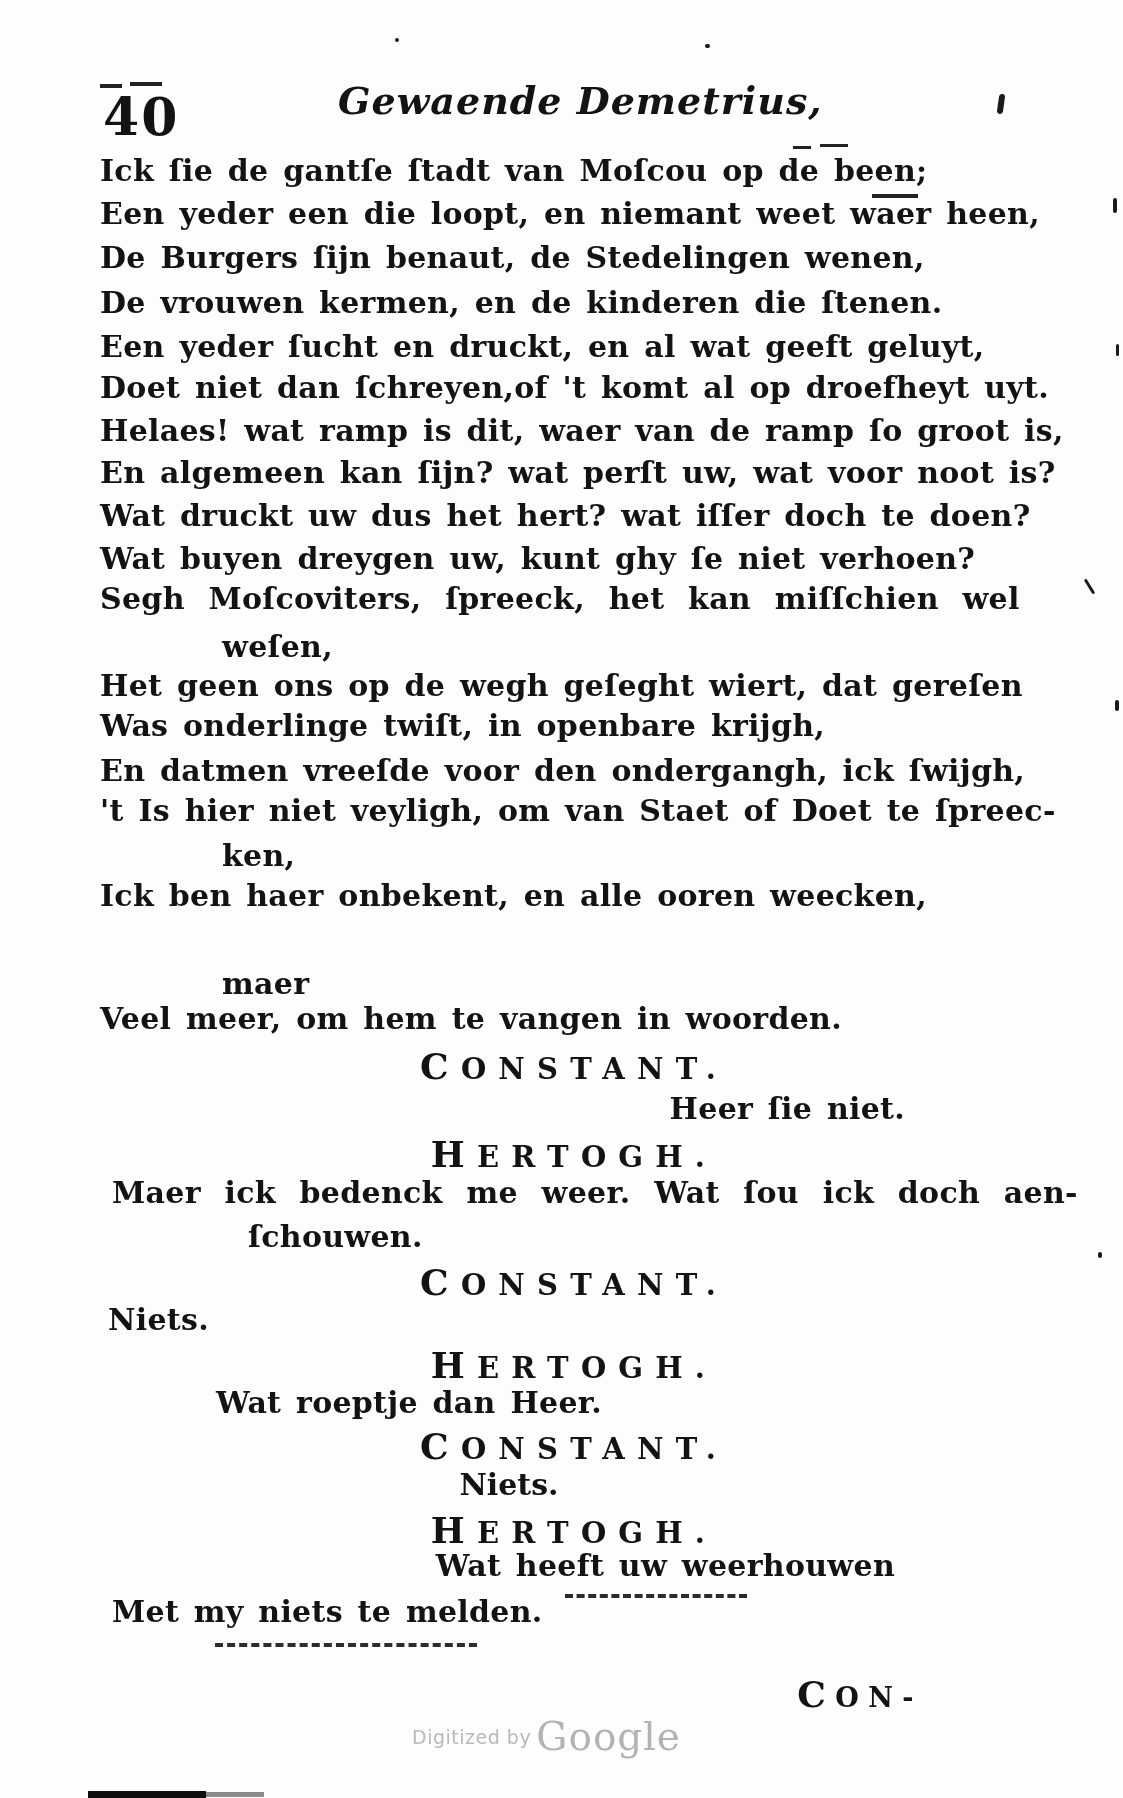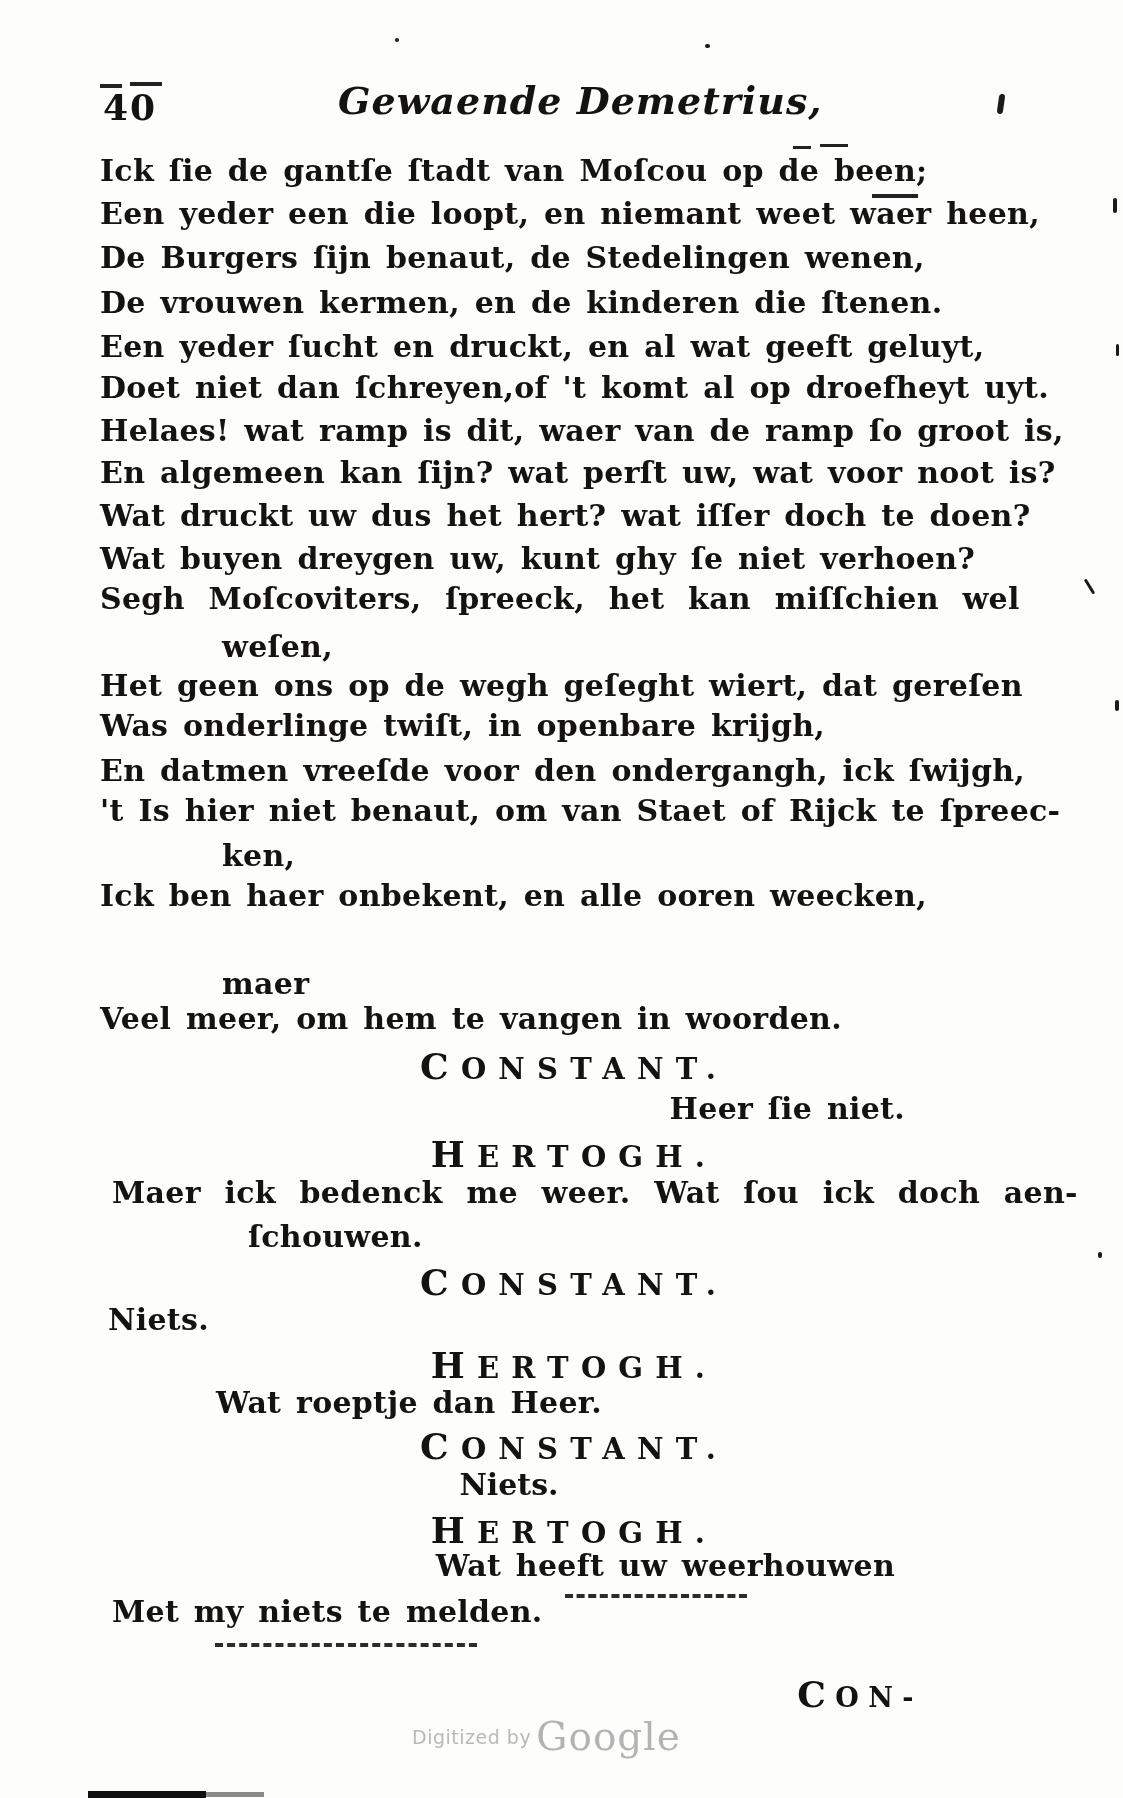--- a/index.html
+++ b/index.html
@@ -7,21 +7,21 @@
     position:relative;
     width:1123px;height:1798px;
     background:#fdfdfb;
     overflow:hidden;
     font-family:"DejaVu Serif", serif;
     color:#141312;
   }
   
   .pagenum{
     position:absolute;left:103px;top:86px;
-    font-size:36px;font-weight:700;letter-spacing:2px;
+    font-size:52px;font-weight:700;letter-spacing:2px;
   }
   .runtitle{
     position:absolute;left:338px;top:78px;
     font-size:38px;font-weight:700;font-style:italic;
     letter-spacing:1px;white-space:nowrap;
   }
   
   .ln{
     position:absolute;left:100px;
     font-size:30px;font-weight:700;line-height:1;
@@ -84,21 +84,21 @@
   <div class="ln" style="top:373px">Doet niet dan ſchreyen,of 't komt al op droefheyt uyt.</div>
   <div class="ln" style="top:416px">Helaes! wat ramp is dit, waer van de ramp ſo groot is,</div>
   <div class="ln" style="top:458px">En algemeen kan ſijn? wat perſt uw, wat voor noot is?</div>
   <div class="ln" style="top:501px">Wat druckt uw dus het hert?  wat iſſer doch te doen?</div>
   <div class="ln" style="top:544px">Wat buyen dreygen uw, kunt ghy ſe niet verhoen?</div>
   <div class="ln wide" style="top:584px">Segh Moſcoviters, ſpreeck, het kan miſſchien wel</div>
   <div class="ln cont" style="top:632px">weſen,</div>
   <div class="ln" style="top:671px">Het geen ons op de wegh geſeght wiert, dat gereſen</div>
   <div class="ln" style="top:711px">Was onderlinge twiſt, in openbare krijgh,</div>
   <div class="ln" style="top:756px">En datmen vreeſde voor den ondergangh, ick ſwijgh,</div>
-  <div class="ln" style="top:796px">'t Is hier niet benaut, om van Staet of Rijck te ſpreec-</div>
+  <div class="ln" style="top:796px">'t Is hier niet veyligh, om van Staet of Doet te ſpreec-</div>
   <div class="ln cont" style="top:841px">ken,</div>
   <div class="ln" style="top:881px">Ick ben haer onbekent, en alle ooren weecken,</div>
   <div class="ln cont" style="top:969px">maer</div>
   <div class="ln" style="top:1004px">Veel meer, om hem te vangen in woorden.</div>
 
   <div class="speaker" style="top:1048px">CONSTANT.</div>
   <div class="ln dlg-right" style="top:1094px;right:218px">Heer ſie niet.</div>
 
   <div class="speaker" style="top:1136px">HERTOGH.</div>
   <div class="ln wide" style="top:1178px;left:112px">Maer ick bedenck me weer. Wat ſou ick doch aen-</div>

